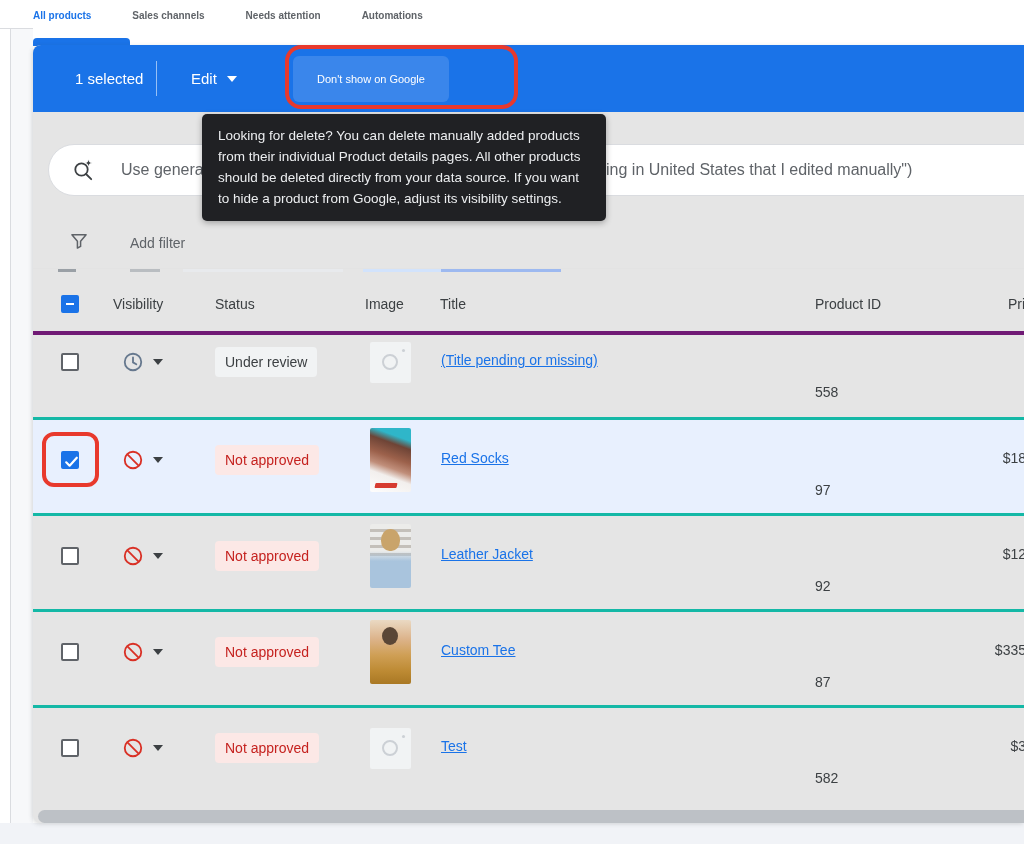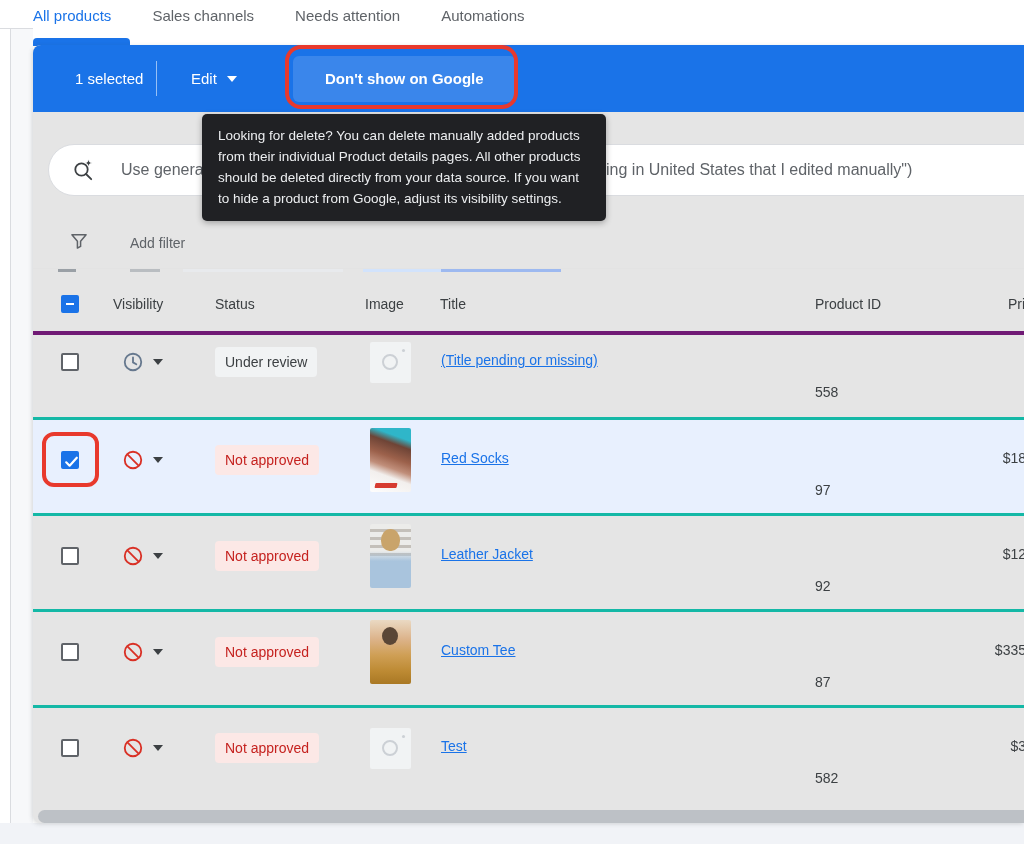--- a/index.html
+++ b/index.html
@@ -8,35 +8,35 @@
   #stage { position:relative; width:1024px; height:844px; overflow:hidden; background:#fff; }
 
   
   .gutter-hline { position:absolute; left:0; top:28px; width:33px; height:1px; background:#dadce0; }
   .gutter-vline { position:absolute; left:10px; top:28px; width:1px; height:795px; background:#dadce0; }
   .gutter { position:absolute; left:11px; top:29px; width:22px; height:794px; background:#f7f8fa; }
   .bottom-band { position:absolute; left:0; top:823px; width:1024px; height:21px; background:#f1f3f7; }
 
   
   .tabs { position:absolute; left:33px; top:0; height:30px; display:flex; gap:41px; align-items:center; }
-  .tab { font-size:15px; font-weight:400; color:#5f6368; cursor:default; white-space:nowrap; }
+  .tab { font-size:10px; font-weight:700; color:#5f6368; cursor:default; white-space:nowrap; }
   .tab.active { color:#1a73e8; }
   .tab-indicator { position:absolute; left:33px; top:38px; width:97px; height:8px; background:#1a73e8; border-radius:4px 4px 0 0; }
 
   
   .card { position:absolute; left:33px; top:45px; width:991px; height:778px; background:#e5e5e5;
           border-radius:8px 0 0 8px; box-shadow:-1px 1px 4px rgba(60,64,67,.18); }
 
   
   .action-bar { position:absolute; left:0; top:0; right:0; height:67px; background:#1a73e8; border-radius:8px 0 0 0; }
   .sel-count { position:absolute; left:42px; top:0; height:67px; line-height:67px; color:#fff; font-size:15px; font-weight:500; }
   .bar-divider { position:absolute; left:123px; top:16px; width:1px; height:35px; background:rgba(255,255,255,.55); }
   .edit-btn { position:absolute; left:150px; top:0; height:67px; display:flex; align-items:center; gap:10px; color:#fff; font-size:15px; font-weight:500; padding:0 8px; cursor:default; }
   .caret-white { width:0; height:0; border-left:5px solid transparent; border-right:5px solid transparent; border-top:6px solid #fff; }
-  .dsog-btn { position:absolute; left:260px; top:11px; height:46px; line-height:46px; padding:0 32px; background:rgba(255,255,255,.14); border-radius:6px; color:#fff; font-size:15px; font-weight:700; cursor:default; }
+  .dsog-btn { position:absolute; left:260px; top:11px; height:46px; line-height:46px; padding:0 24px; background:rgba(255,255,255,.14); border-radius:6px; color:#fff; font-size:11px; font-weight:400; cursor:default; }
 
   
   .ann { position:absolute; border:4px solid #e8392d; pointer-events:none; z-index:60; }
   .ann-dsog { left:285px; top:45px; width:233px; height:64px; border-radius:16px; }
   .ann-cbx { border-radius:12px; }
 
   
   .tooltip { position:absolute; left:202px; top:114px; width:404px; background:#202124; color:#eceef0;
              font-size:13.5px; font-weight:500; line-height:1.56; padding:11px 16px 12px 16px; border-radius:5px;
              z-index:50; box-shadow:0 2px 6px rgba(0,0,0,.3); }

